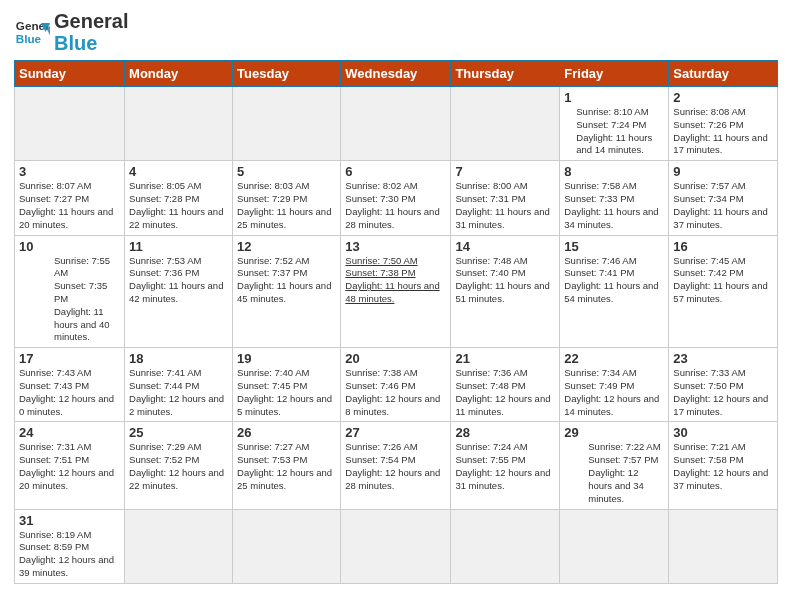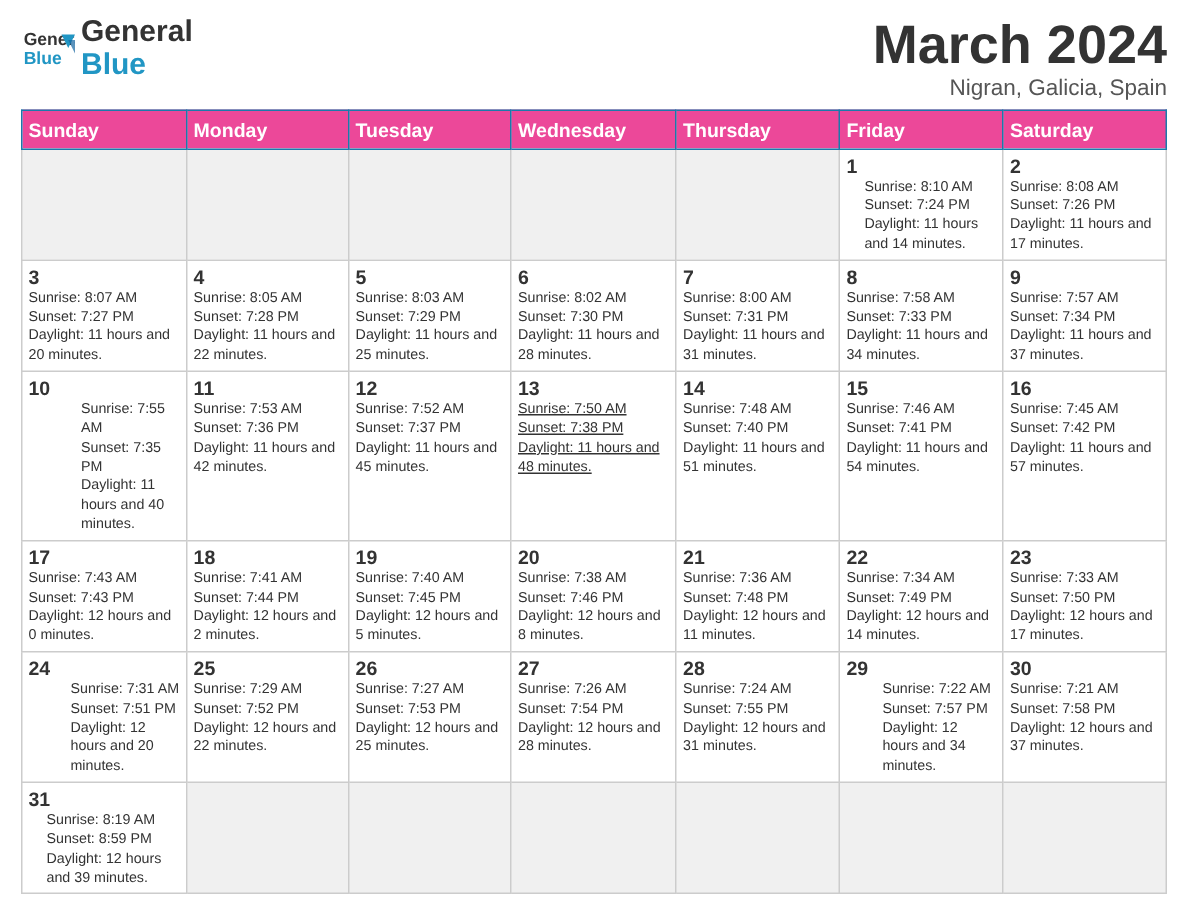--- a/index.html
+++ b/index.html
@@ -40,21 +40,21 @@
     .subtitle {
       font-size: 15px;
       color: #555;
     }
     .calendar {
       width: 100%;
       border-collapse: collapse;
       border: 1px solid #ccc;
     }
     .calendar th {
-      background: #ec4899;
+      background: #c2410c;
       color: #fff;
       font-size: 13px;
       font-weight: bold;
       padding: 5px 4px;
       text-align: left;
       border: 1px solid #1a7aab;
     }
     .calendar td {
       width: 113px;
       vertical-align: top;
@@ -95,24 +95,20 @@
         <text x="2" y="18" font-family="Arial" font-size="13" font-weight="bold" fill="#333">General</text>
         <text x="2" y="32" font-family="Arial" font-size="13" font-weight="bold" fill="#2196c4">Blue</text>
         <polygon points="30,10 40,10 35,20" fill="#2196c4"></polygon>
         <polygon points="35,14 45,14 40,24" fill="#1565a0" opacity="0.7"></polygon>
       </svg>
       <div style="display:flex;flex-direction:column;line-height:1.1;">
         <span style="font-size:20px;font-weight:bold;color:#333;">General</span>
         <span style="font-size:20px;font-weight:bold;color:#2196c4;">Blue</span>
       </div>
     </div>
-    <div class="title-block">
-      <div class="month-title">March 2024</div>
-      <div class="subtitle">Nigran, Galicia, Spain</div>
-    </div>
   </div>
 
   <table class="calendar">
     <thead>
       <tr>
       <th>Sunday</th>
           <th>Monday</th>
           <th>Tuesday</th>
           <th>Wednesday</th>
           <th>Thursday</th>
@@ -268,21 +264,21 @@
           <td>
             <span class="day-num">23</span>
             <div class="day-info" style="white-space: pre-line;">Sunrise: 7:33 AM
 Sunset: 7:50 PM
 Daylight: 12 hours and 17 minutes.</div>
           </td>
         </tr>
         <tr>
           <td>
             <span class="day-num">24</span>
-            <div class="day-info" style="white-space: pre-line; margin-left: 28px;">Sunrise: 7:31 AM
+            <div class="day-info" style="white-space: pre-line;">Sunrise: 7:31 AM
 Sunset: 7:51 PM
 Daylight: 12 hours and 20 minutes.</div>
           </td>
           <td>
             <span class="day-num">25</span>
             <div class="day-info" style="white-space: pre-line;">Sunrise: 7:29 AM
 Sunset: 7:52 PM
 Daylight: 12 hours and 22 minutes.</div>
           </td>
           <td>
@@ -312,21 +308,21 @@
           <td>
             <span class="day-num">30</span>
             <div class="day-info" style="white-space: pre-line;">Sunrise: 7:21 AM
 Sunset: 7:58 PM
 Daylight: 12 hours and 37 minutes.</div>
           </td>
         </tr>
         <tr class="last-row">
           <td>
             <span class="day-num">31</span>
-            <div class="day-info" style="white-space: pre-line; margin-left: 12px;">Sunrise: 8:19 AM
+            <div class="day-info" style="white-space: pre-line;">Sunrise: 8:19 AM
 Sunset: 8:59 PM
 Daylight: 12 hours and 39 minutes.</div>
           </td>
           <td class="empty"></td>
           <td class="empty"></td>
           <td class="empty"></td>
           <td class="empty"></td>
           <td class="empty"></td>
           <td class="empty"></td>
         </tr>

